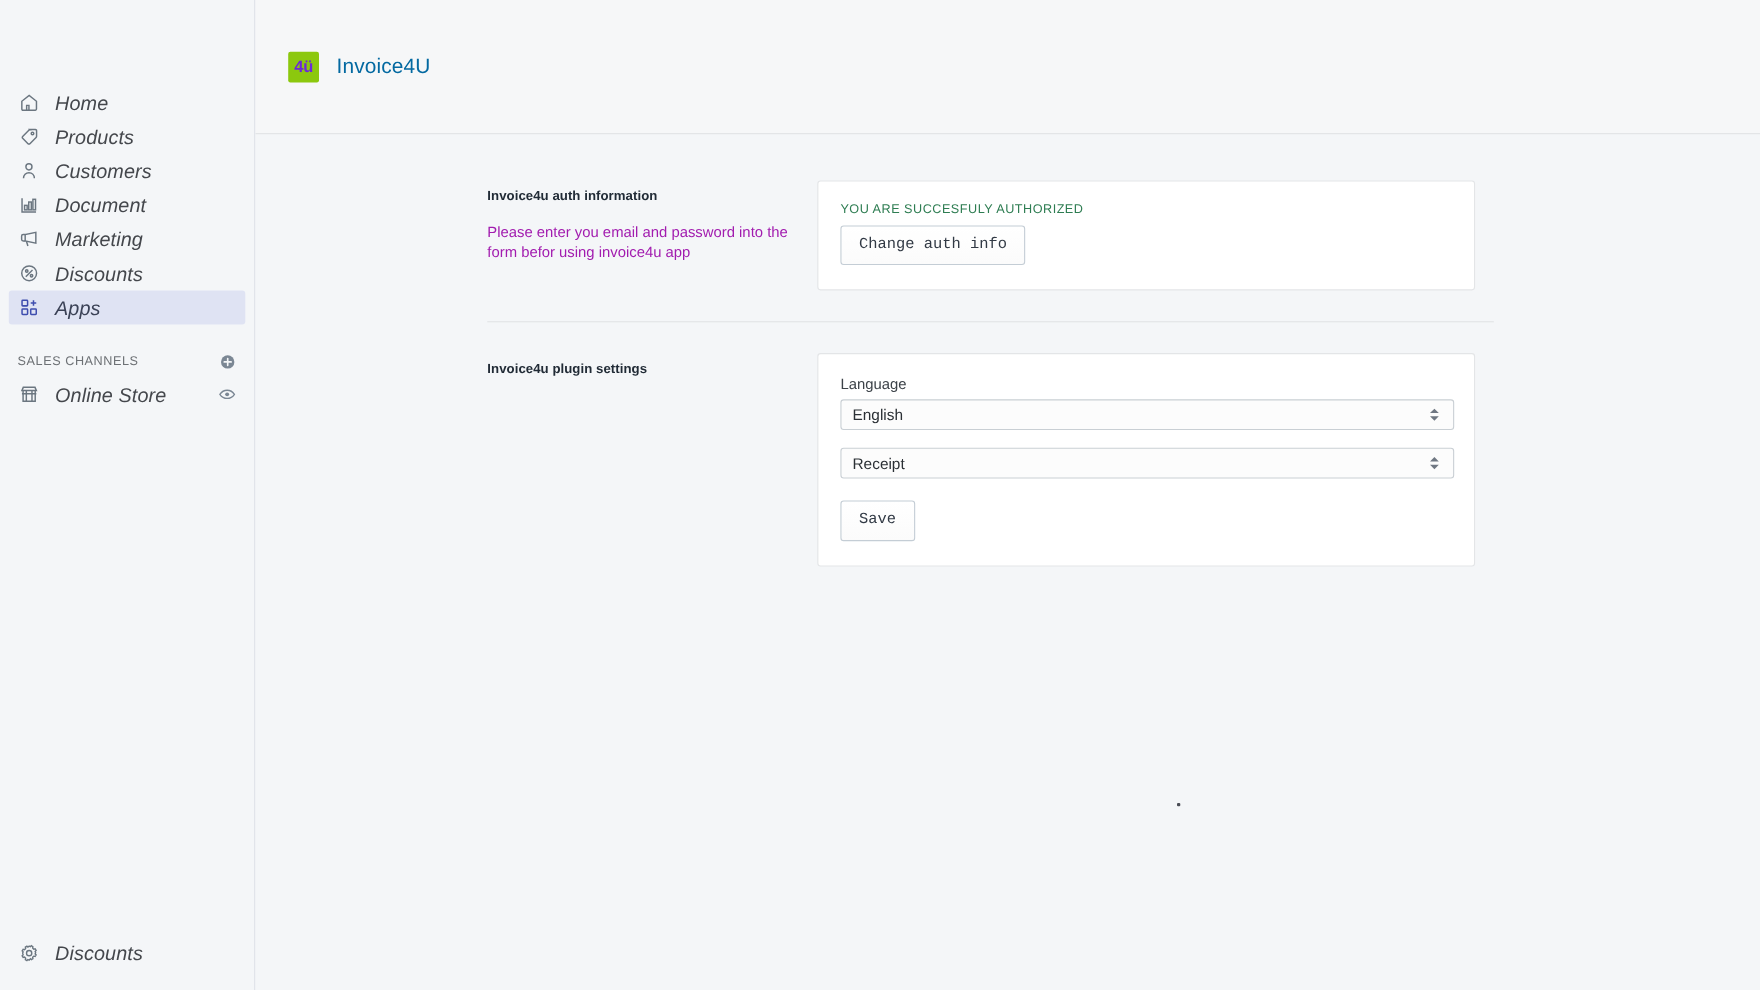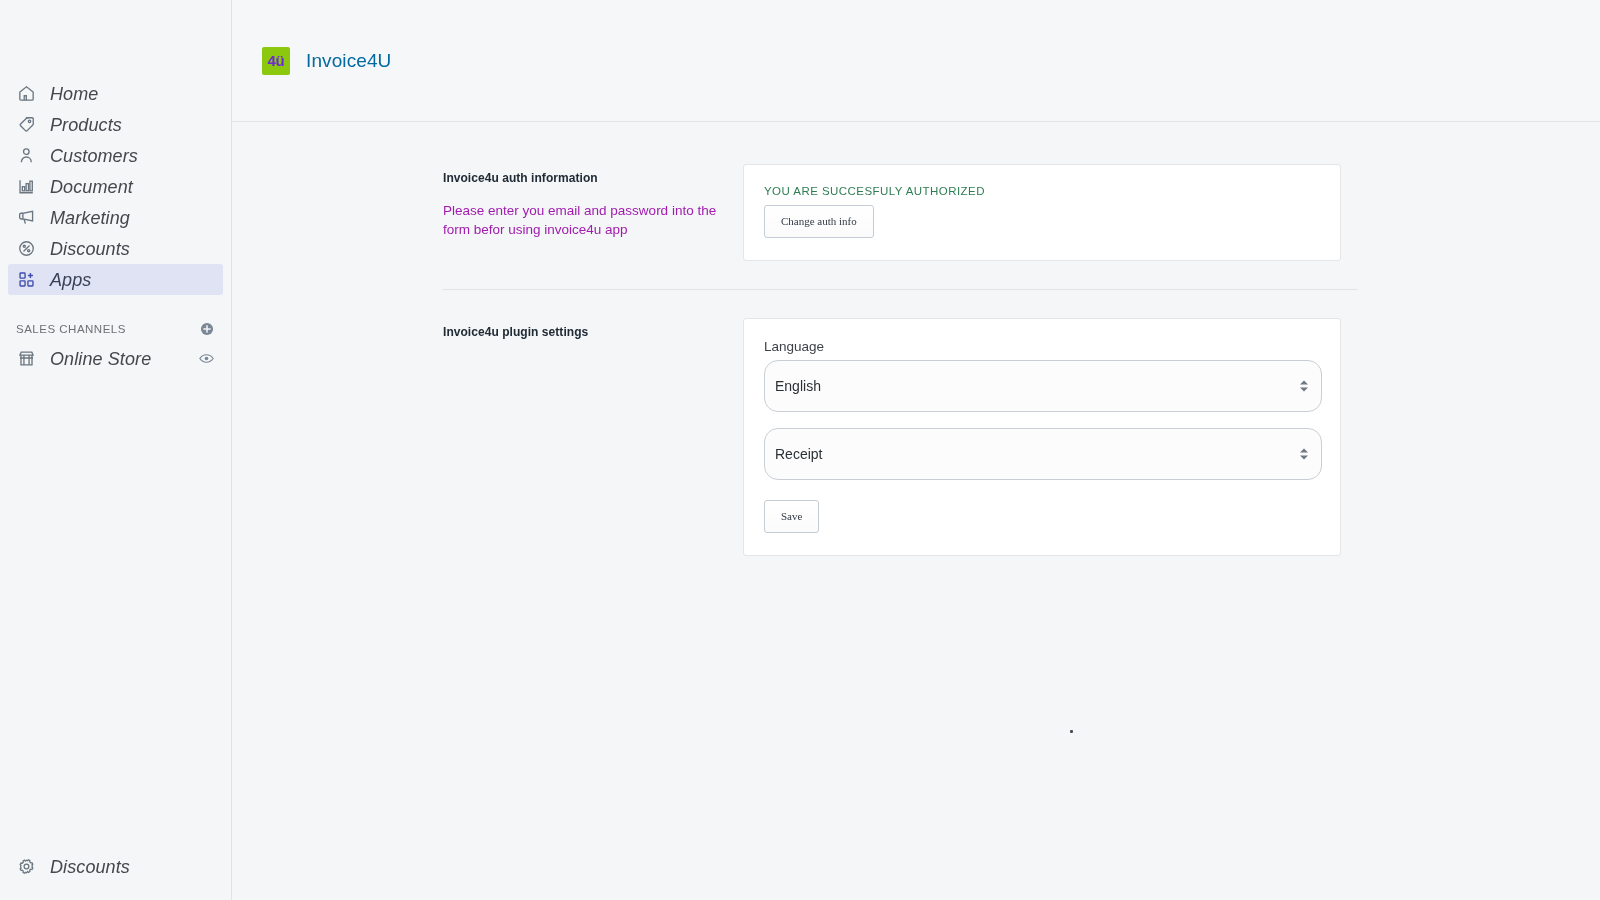--- a/index.html
+++ b/index.html
@@ -168,25 +168,25 @@
     letter-spacing: .45px;
     text-transform: uppercase;
     margin-bottom: 8px;
   }
 
   .btn {
     display: inline-block;
     background: linear-gradient(180deg, #ffffff, #fbfbfb);
     border: 1px solid #c4cdd5;
     border-radius: 3px;
-    font-size: 11px;
+    font-size: 14px;
     color: #323a45;
     padding: 9px 16px 10px;
     cursor: pointer;
-    font-family: Liberation Serif, serif;
+    font-family: Liberation Mono, monospace;
     line-height: 1.1;
   }
 
   .divider {
     height: 1px;
     background: #e1e3e5;
     margin: 28px 0 0 0;
     width: 915px;
     margin-left: 0;
   }
@@ -196,23 +196,23 @@
     font-size: 13.5px;
     color: #3d4349;
     margin-bottom: 6px;
     display: block;
   }
   .select-wrap { position: relative; }
   select.select {
     -webkit-appearance: none;
     appearance: none;
     width: 558px;
-    height: 52px;
+    height: 28px;
     border: 1px solid #c9cfd4;
-    border-radius: 14px;
+    border-radius: 3px;
     background: #fcfcfc;
     font-size: 14px;
     color: #2b3035;
     padding: 0 34px 0 10px;
     font-family: "Liberation Sans", sans-serif;
     cursor: pointer;
     outline: none;
   }
   .stepper {
     position: absolute;

